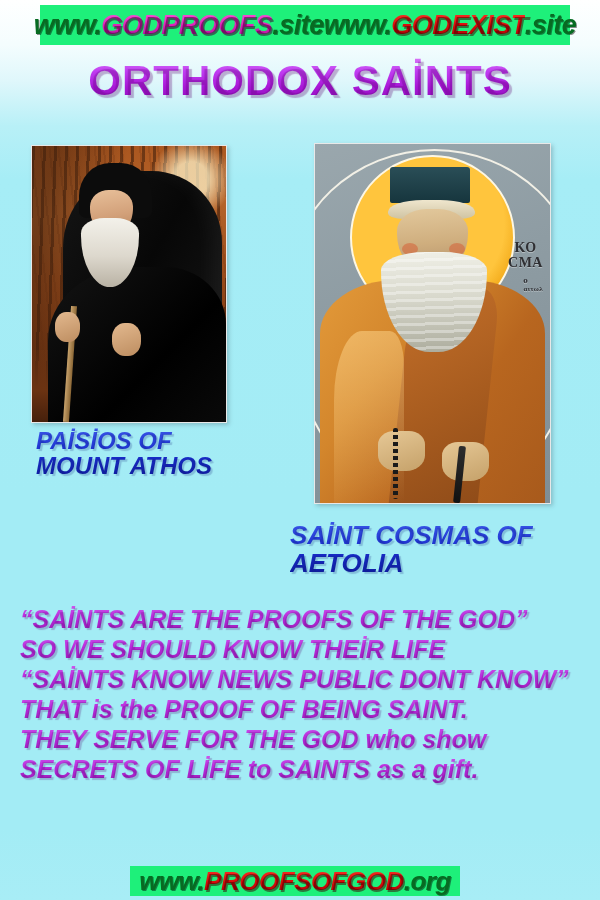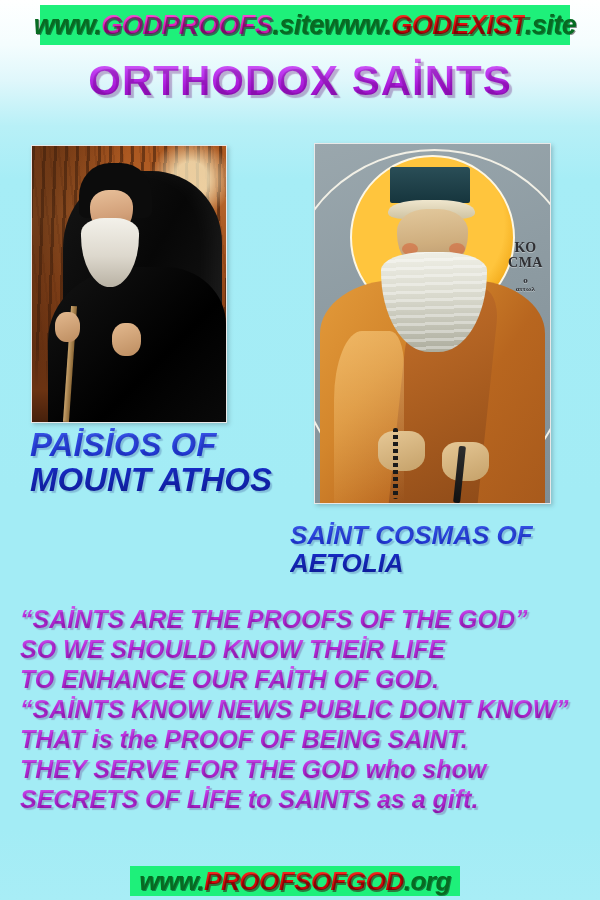--- a/index.html
+++ b/index.html
@@ -302,41 +302,41 @@
     top: 27%;
     text-align: center;
     color: #2f2f33;
     font-family: "Liberation Serif", serif;
     font-weight: bold;
     line-height: 1.05;
     text-shadow: 0 1px 0 rgba(255,255,255,0.35);
   }
   .ins-big { font-size: 14px; letter-spacing: 0.5px; }
   .ins-mid { font-size: 9px; margin-top: 6px; }
-  .ins-small { font-size: 7px; letter-spacing: 0.3px; }
+  .ins-small { font-size: 7px; letter-spacing: 0.3px; text-align: right; }
 
   
   .caption {
     position: absolute;
     font-weight: bold;
     font-style: italic;
     color: #1327c8;
     line-height: 1.06;
     letter-spacing: 0px;
     background: linear-gradient(180deg,#3a56e8 0%,#1a2fcf 48%,#0d1a9a 100%);
     -webkit-background-clip: text;
     background-clip: text;
     -webkit-text-fill-color: transparent;
     text-shadow: 2px 2px 1px rgba(20,30,120,0.22);
     white-space: pre-line;
   }
   #caption-paisios {
-    left: 30px;
+    left: 36px;
     top: 428px;
-    font-size: 33px;
+    font-size: 24px;
   }
   #caption-cosmas {
     left: 290px;
     top: 522px;
     font-size: 26px;
   }
 
   
   #body-text {
     position: absolute;
@@ -417,21 +417,20 @@
   </div>
 
   <div class="caption" id="caption-paisios">PAİSİOS  OF
 MOUNT ATHOS</div>
   <div class="caption" id="caption-cosmas">SAİNT  COSMAS OF
 AETOLIA</div>
 
   <div id="body-text">
     <div class="body-line">“SAİNTS  ARE  THE  PROOFS  OF  THE GOD”</div>
     <div class="body-line">SO  WE  SHOULD  KNOW  THEİR  LIFE</div>
-    <div class="body-line">TO  ENHANCE  OUR  FAİTH  OF  GOD.</div>
     <div class="body-line">“SAİNTS  KNOW   NEWS  PUBLIC DONT KNOW”</div>
     <div class="body-line">THAT is  the PROOF  OF  BEING SAINT.</div>
     <div class="body-line">THEY  SERVE  FOR  THE  GOD  who show</div>
     <div class="body-line">SECRETS  OF LİFE to SAINTS  as  a  gift.</div>
   </div>
 
   <div class="url-banner" id="bottom-banner">
     <span class="url">
       <span class="u-www">www.</span><span class="u-red">PROOFSOFGOD</span><span class="u-tld">.org</span>
     </span>

